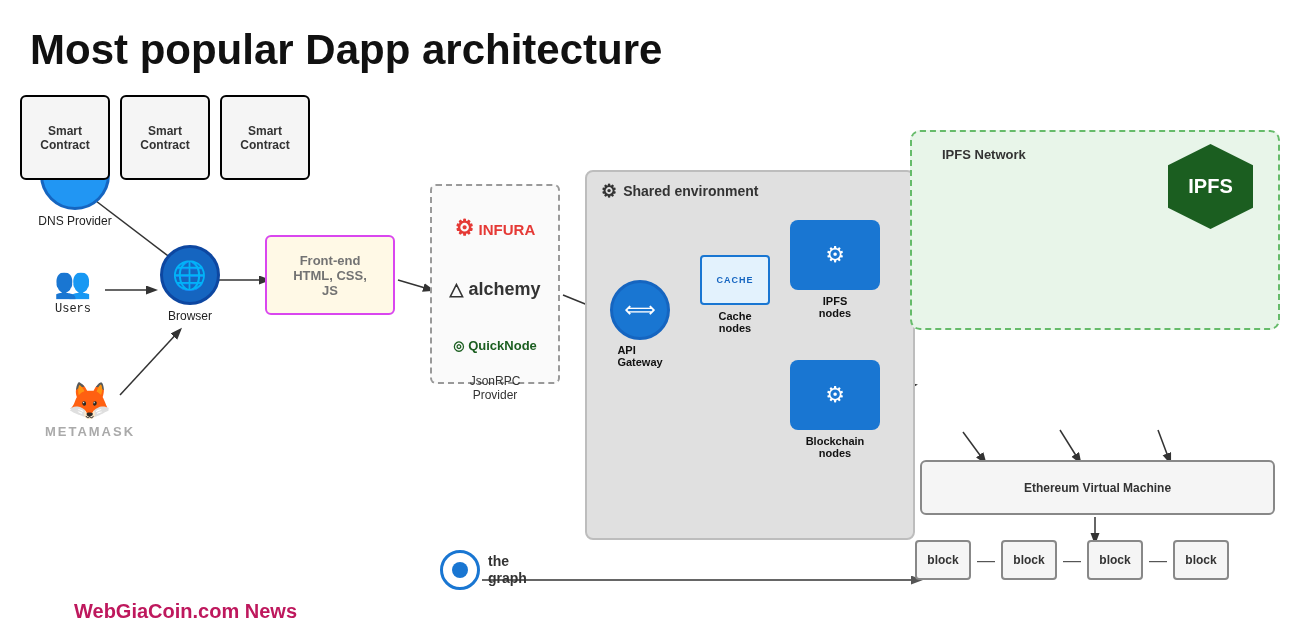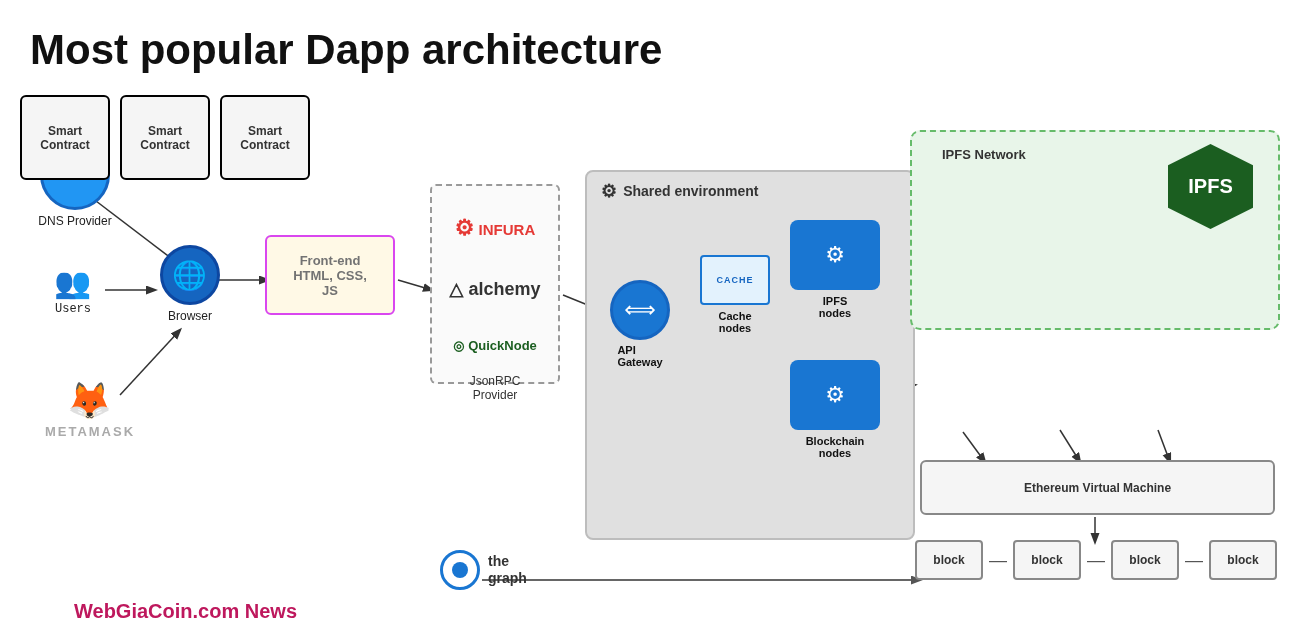--- a/index.html
+++ b/index.html
@@ -358,21 +358,21 @@
     
     .eth-blocks-row {
       position: absolute;
       left: 905px;
       top: 450px;
       display: flex;
       gap: 6px;
       align-items: center;
     }
     .eth-block {
-      width: 68px;
+      width: 56px;
       height: 40px;
       border: 2px solid #888;
       border-radius: 4px;
       background: #f5f5f5;
       display: flex;
       align-items: center;
       justify-content: center;
       font-size: 12px;
       color: #333;
       font-weight: bold;

